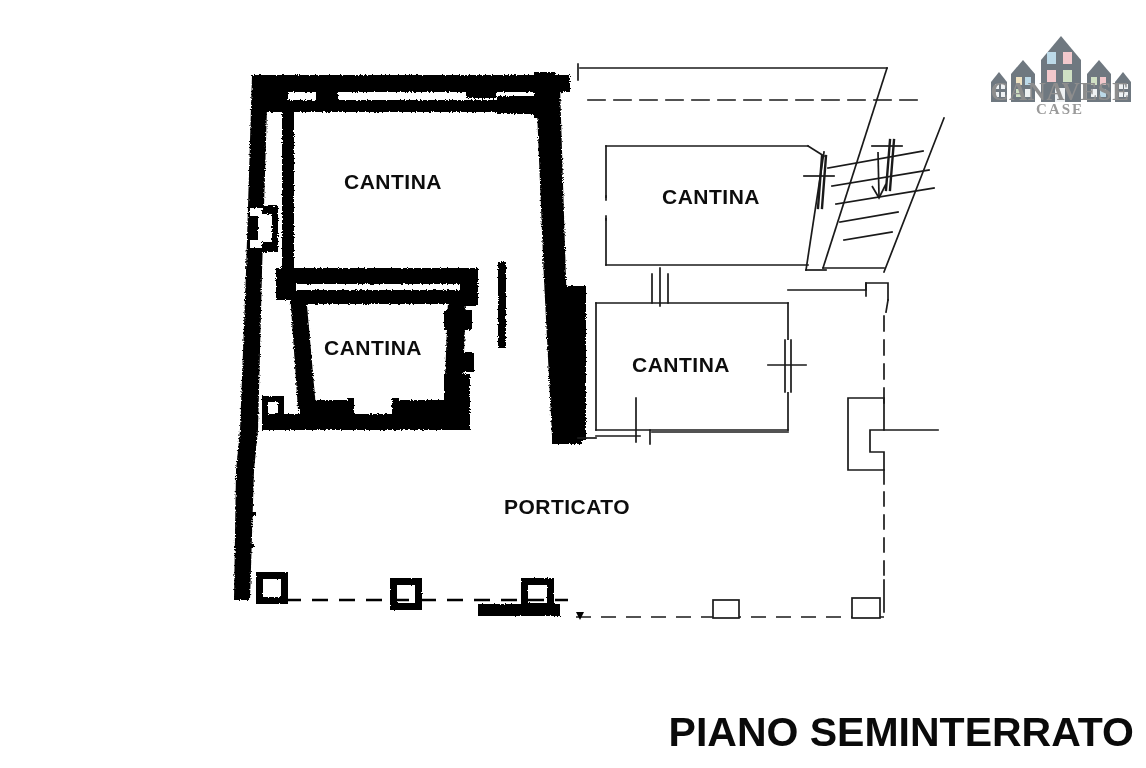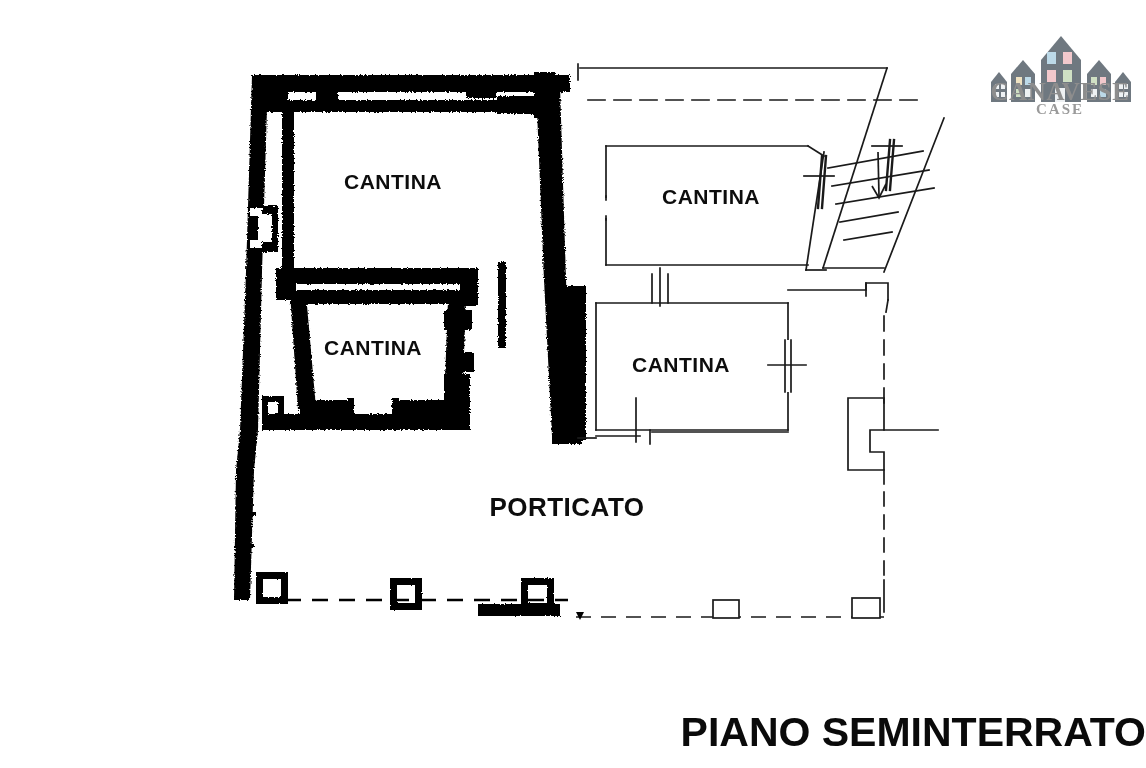--- a/index.html
+++ b/index.html
@@ -33,24 +33,24 @@
     position: absolute;
     font-family: "Liberation Sans", sans-serif;
     font-weight: bold;
     color: #0d0d0d;
     white-space: nowrap;
     letter-spacing: 0.5px;
     transform: translate(-50%, -50%);
     -webkit-font-smoothing: antialiased;
   }
   .room-label.sz-room { font-size: 21px; }
-  .room-label.sz-portico { font-size: 26px; }
+  .room-label.sz-portico { font-size: 21px; }
   #floor-title {
     position: absolute;
-    right: 0;
+    right: 12px;
     bottom: 12px;
     font-family: "Liberation Sans", sans-serif;
     font-weight: bold;
     font-size: 41px;
     letter-spacing: 0px;
     color: #0a0a0a;
     white-space: nowrap;
   }
   #brand-logo {
     position: absolute;

